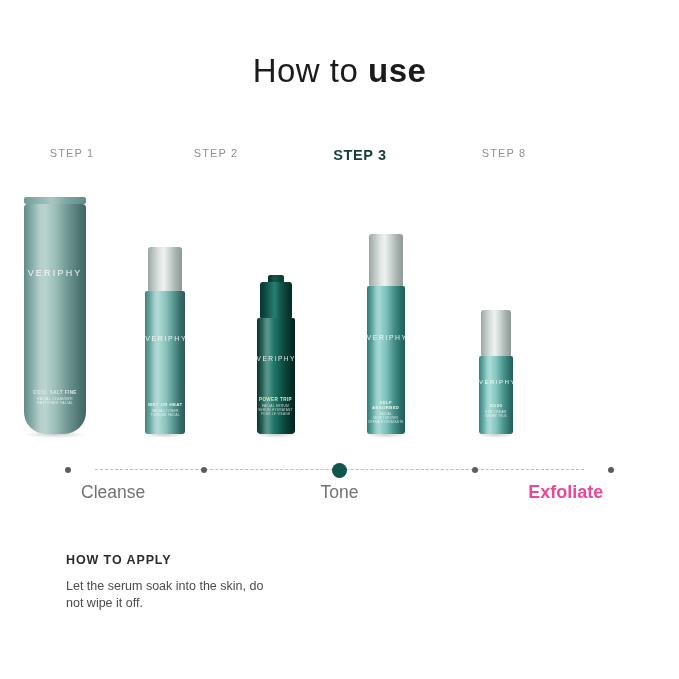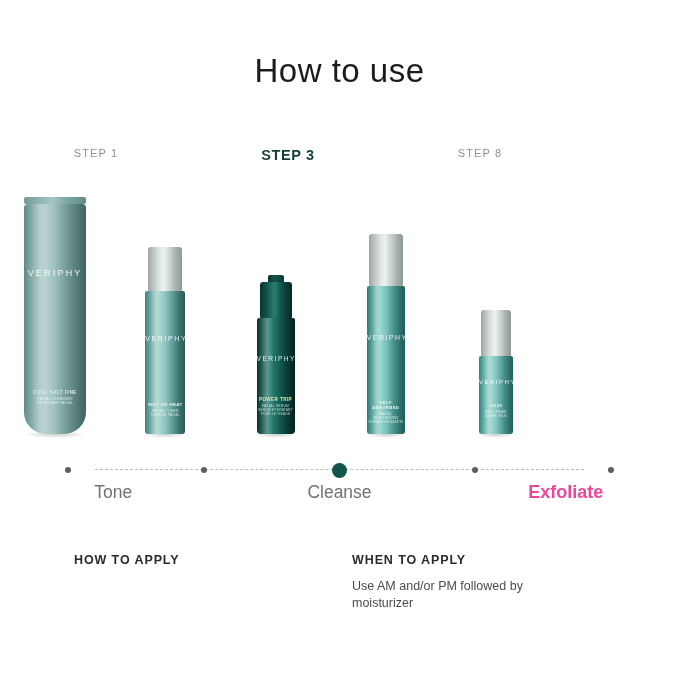--- a/index.html
+++ b/index.html
@@ -14,21 +14,21 @@
 
   
   .title {
     text-align: center;
     padding-top: 52px;
     font-size: 33px;
     font-weight: 300;
     letter-spacing: 0.5px;
     color: #1b1b1b;
   }
-  .title .bold { font-weight: 400; }
+  .title .bold { font-weight: 700; }
 
   
   .steps-row {
     position: absolute;
     top: 147px; left: 0;
     width: 576px;
     display: flex;
   }
   .step-col { flex: 1; text-align: center; }
   .step-label {
@@ -180,21 +180,20 @@
     font-size: 18px;
   }
 
   
   .notes {
     position: absolute;
     top: 553px; left: 66px;
     width: 560px;
     display: flex;
     gap: 0;
-    margin-left: 8px;
   }
   .note { width: 210px; margin-right: 68px; }
   .note-title {
     font-size: 12.5px;
     font-weight: 700;
     letter-spacing: 0.9px;
     color: #2b2b2b;
     margin-bottom: 11px;
   }
   .note-body {
@@ -207,20 +206,23 @@
 <body>
 
 <div class="title">
   <span>How to </span><span class="bold">use</span>
 </div>
 
 <div class="steps-row">
   <div class="step-col">
     <div class="step-label">STEP 1</div>
   </div>
+  <div class="step-col">
+    <div class="step-label">STEP 2</div>
+  </div>
   <div class="step-col active">
     <div class="step-label">STEP 3</div>
   </div>
   <div class="step-col">
     <div class="step-label">STEP 8</div>
   </div>
 </div>
 
 <div class="stage">
 
@@ -332,31 +334,28 @@
       <div class="dot"></div>
     </div>
     <div class="tl-cell">
       <div class="dot"></div>
     </div>
   </div>
 </div>
 
 <div class="benefits">
   <div class="ben-col">
+    <div class="ben-label">Cleanse</div>
+  </div>
+  <div class="ben-col">
     <div class="ben-label">Tone</div>
-  </div>
-  <div class="ben-col">
-    <div class="ben-label">Cleanse</div>
   </div>
   <div class="ben-col active">
     <div class="ben-label">Exfoliate</div>
   </div>
 </div>
 
 <div class="notes">
   <div class="note">
     <div class="note-title">HOW TO APPLY</div>
-  </div>
-  <div class="note">
-    <div class="note-title">WHEN TO APPLY</div>
-    <div class="note-body">Use AM and/or PM followed by moisturizer</div>
+    <div class="note-body">Let the serum soak into the skin, do not wipe it off.</div>
   </div>
 </div>
 
 </body></html>

